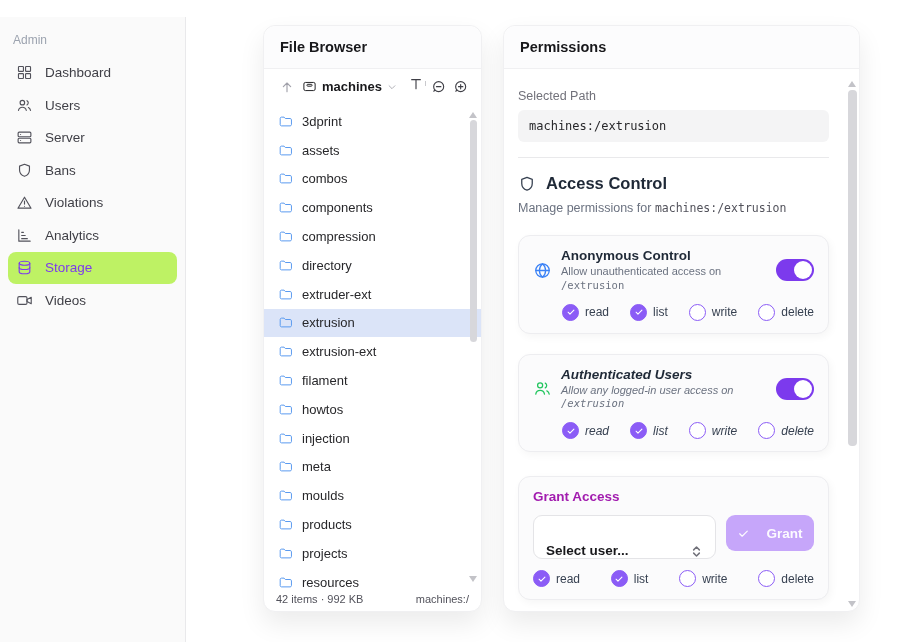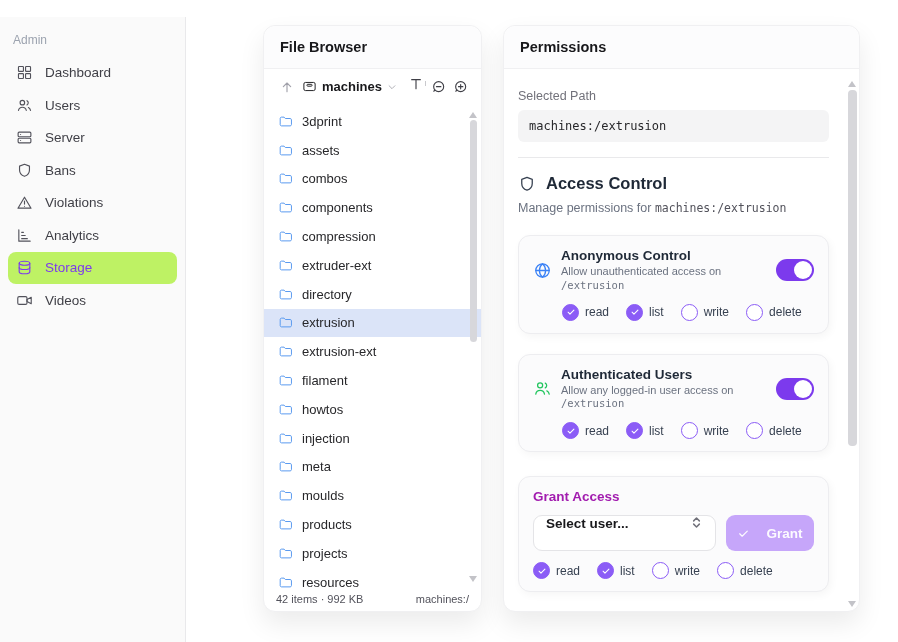--- a/index.html
+++ b/index.html
@@ -75,31 +75,31 @@
   .acc-icon.globe svg{stroke:var(--globe-blue);}
   .acc-icon.ugreen svg{stroke:var(--users-green);}
   .acc-text{flex:1;min-width:0;}
   .acc-title{font-size:13.5px;font-weight:700;color:#1f2937;}
   .acc-sub{font-size:11px;color:#6b7280;margin-top:2px;line-height:1.25;}
   .acc-sub .mono{font-size:10.5px;}
   .acc-card.auth .acc-sub{max-width:205px;}
   .toggle{width:38px;height:22px;border-radius:11px;background:var(--accent-purple);position:relative;flex:none;cursor:pointer;}
   .toggle .knob{position:absolute;right:2px;top:2px;width:18px;height:18px;border-radius:50%;background:#fff;}
 
-  .perms{display:flex;align-items:center;gap:17px;margin-top:11px;}
+  .perms{display:flex;align-items:center;gap:17px;margin-top:11px;justify-content:space-between;}
   .perms.indent{margin-left:29px;}
   .perm{display:flex;align-items:center;gap:6px;font-size:12px;color:#374151;cursor:pointer;}
   .pc{width:17px;height:17px;border-radius:50%;border:1.5px solid var(--checkbox-purple);box-sizing:border-box;display:flex;align-items:center;justify-content:center;background:#fff;flex:none;}
   .pc svg{width:10px;height:10px;stroke:#fff;stroke-width:2.6;fill:none;stroke-linecap:round;stroke-linejoin:round;display:none;}
   .pc.on{background:var(--checkbox-purple);border-color:var(--checkbox-purple);}
   .pc.on svg{display:block;}
 
   .grant-title{font-size:13.5px;font-weight:700;color:#a21caf;}
   .grant-row{display:flex;gap:10px;margin-top:11px;}
-  .select{flex:1;height:36px;box-sizing:border-box;background:#fff;border:1px solid #e4e4e7;border-radius:9px;display:flex;align-items:flex-start;justify-content:space-between;padding:0 12px;font-size:13.5px;font-weight:700;color:#18181b;cursor:pointer;}
+  .select{flex:1;height:44px;box-sizing:border-box;background:#fff;border:1px solid #e4e4e7;border-radius:9px;display:flex;align-items:flex-end;justify-content:space-between;padding:0 12px;font-size:13.5px;font-weight:700;color:#18181b;cursor:pointer;}
   .select .sel-chev{display:flex;}
   .select svg{width:13px;height:13px;stroke:#71717a;stroke-width:1.8;fill:none;stroke-linecap:round;stroke-linejoin:round;}
   .grant-btn{width:88px;height:36px;background:var(--grant-button-purple);border:none;border-radius:9px;display:flex;align-items:center;justify-content:center;gap:16px;color:rgba(255,255,255,.95);font-size:13.5px;font-weight:700;cursor:pointer;font-family:inherit;}
   .grant-btn svg{width:13px;height:13px;stroke:rgba(255,255,255,.95);stroke-width:2.2;fill:none;stroke-linecap:round;stroke-linejoin:round;}
 </style>
 </head>
 <body>
 
 <div class="sidebar">
   <div class="admin-label">Admin</div>
@@ -270,29 +270,29 @@
           </svg>
         </span>
         <span class="f-label">compression</span>
       </div>
       <div class="f-row">
         <span class="f-icon">
           <svg viewBox="0 0 24 24">
             <path d="M3.5 7c0-1.1.9-2 2-2h4.2l2 2.2h7.8c1.1 0 2 .9 2 2V17c0 1.1-.9 2-2 2h-14c-1.1 0-2-.9-2-2z"></path>
           </svg>
         </span>
+        <span class="f-label">directory</span>
+      </div>
+      <div class="f-row">
+        <span class="f-icon">
+          <svg viewBox="0 0 24 24">
+            <path d="M3.5 7c0-1.1.9-2 2-2h4.2l2 2.2h7.8c1.1 0 2 .9 2 2V17c0 1.1-.9 2-2 2h-14c-1.1 0-2-.9-2-2z"></path>
+          </svg>
+        </span>
         <span class="f-label">extruder-ext</span>
-      </div>
-      <div class="f-row">
-        <span class="f-icon">
-          <svg viewBox="0 0 24 24">
-            <path d="M3.5 7c0-1.1.9-2 2-2h4.2l2 2.2h7.8c1.1 0 2 .9 2 2V17c0 1.1-.9 2-2 2h-14c-1.1 0-2-.9-2-2z"></path>
-          </svg>
-        </span>
-        <span class="f-label">directory</span>
       </div>
       <div class="f-row selected">
         <span class="f-icon">
           <svg viewBox="0 0 24 24">
             <path d="M3.5 7c0-1.1.9-2 2-2h4.2l2 2.2h7.8c1.1 0 2 .9 2 2V17c0 1.1-.9 2-2 2h-14c-1.1 0-2-.9-2-2z"></path>
           </svg>
         </span>
         <span class="f-label">extrusion</span>
       </div>
       <div class="f-row">
@@ -438,21 +438,21 @@
             <span class="pc"></span>
             <span class="p-label">write</span>
           </span>
           <span class="perm">
             <span class="pc"></span>
             <span class="p-label">delete</span>
           </span>
         </div>
     </div>
 
-    <div class="acc-card auth" style="">
+    <div class="acc-card auth" style="font-style:italic;">
       <div class="acc-row">
         <span class="acc-icon ugreen">
           <svg viewBox="0 0 24 24">
               <circle cx="9" cy="8" r="3.2"></circle>
               <path d="M3.5 19c.6-3 2.8-4.5 5.5-4.5s4.9 1.5 5.5 4.5"></path>
               <path d="M15.5 5.2a3.4 3.4 0 0 1 0 6"></path>
               <path d="M17.5 14.9c1.6.7 2.6 2 3 4.1"></path>
             </svg>
         </span>
         <span class="acc-text">

